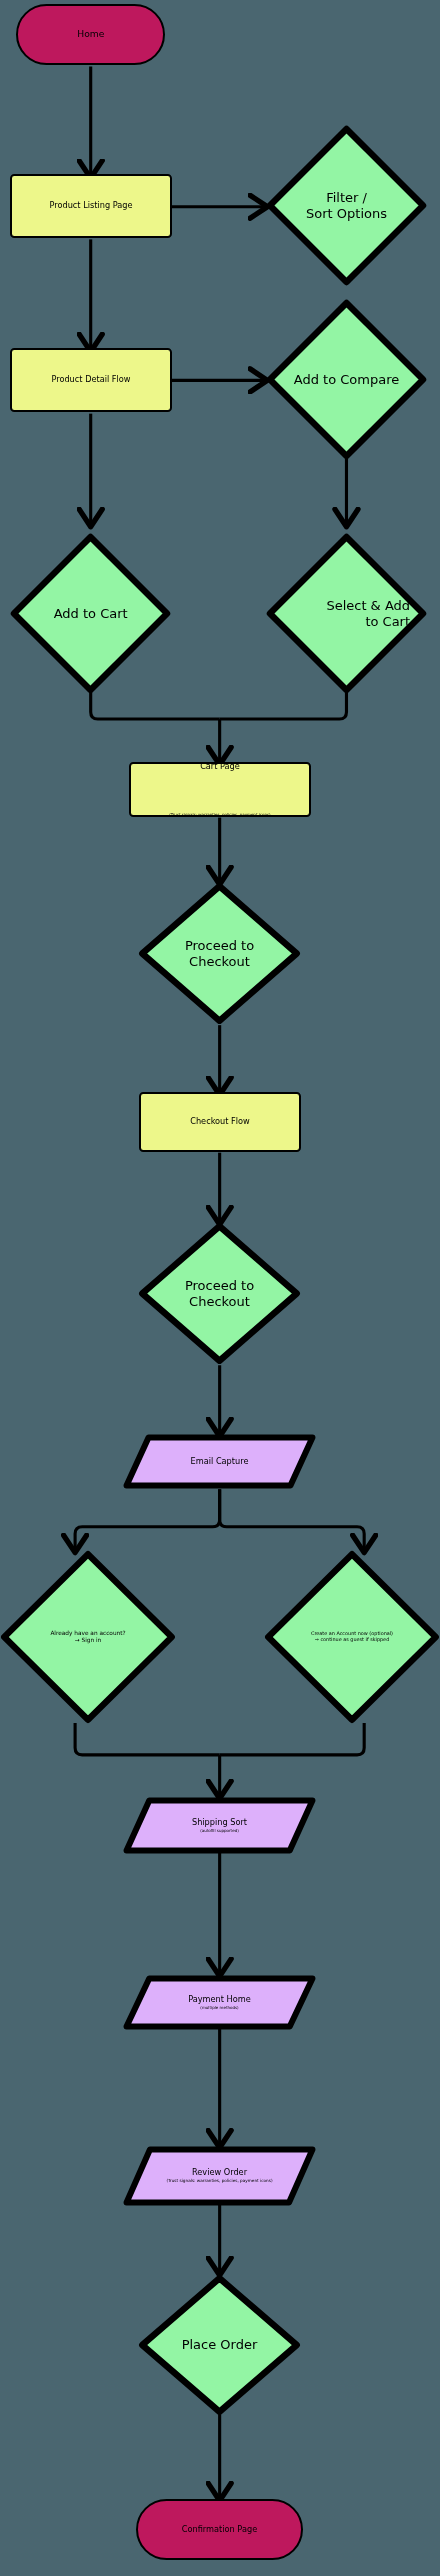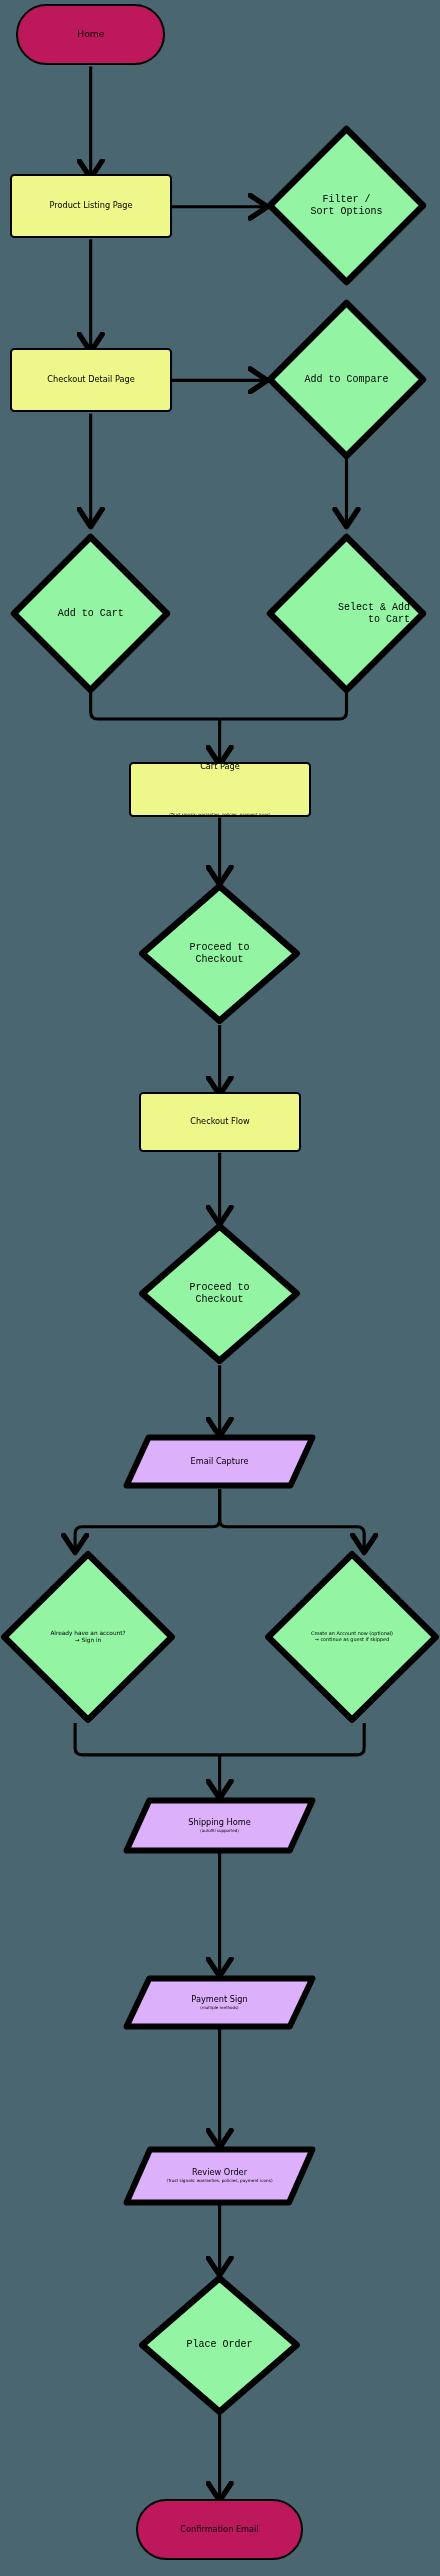--- a/index.html
+++ b/index.html
@@ -90,21 +90,21 @@
     z-index: 0;
   }
   .shape-data .txtwrap {
     position: relative;
     z-index: 1;
     width: 86%;
   }
 
   .t-lg  { font-size: 9.2px; }
   .t-md  { font-size: 8.2px; }
-  .t-sm  { font-size: 10px; font-family: Liberation Mono, monospace; }
+  .t-sm  { font-size: 13px; }
   .t-xs  { font-size: 4px; }
   .t-xxs { font-size: 3.7px; }
 </style>
 </head>
 <body>
 
 <div id="flow-canvas">
 
   <svg class="edges" viewBox="0 0 621 3632" xmlns="http://www.w3.org/2000/svg">
     <defs>
@@ -170,21 +170,21 @@
     <svg class="diamond-bg" viewBox="0 0 230 230" preserveAspectRatio="none">
       <polygon points="115,7 223,115 115,223 7,115" fill="#93f5a4" stroke="#000" stroke-width="9" stroke-linejoin="round"></polygon>
     </svg>
     <div class="txtwrap">
       <span class="label">Filter /
 Sort Options</span>
     </div>
   </div>
 
   <div class="node shape-process t-md" style="left:10px; top:348px; width:162px; height:64px;">
-    <span class="label">Checkout Detail Page</span>
+    <span class="label">Product Detail Flow</span>
   </div>
 
   <div class="node shape-decision t-sm" style="left:265px; top:298px; width:163px; height:163px;">
     <svg class="diamond-bg" viewBox="0 0 230 230" preserveAspectRatio="none">
       <polygon points="115,7 223,115 115,223 7,115" fill="#93f5a4" stroke="#000" stroke-width="9" stroke-linejoin="round"></polygon>
     </svg>
     <div class="txtwrap" style="width:92%;">
       <span class="label">Add to Compare</span>
     </div>
   </div>
@@ -264,31 +264,31 @@
       <span class="label" style="font-size:4.9px;">Create an Account now (optional)
 → continue as guest if skipped</span>
     </div>
   </div>
 
   <div class="node shape-data" style="left:123px; top:1797px; width:193px; height:57px;">
     <svg class="para-bg" viewBox="0 0 272 80" preserveAspectRatio="none">
       <polygon points="37,5 267,5 235,75 5,75" fill="#ddb0fb" stroke="#000" stroke-width="8.5" stroke-linejoin="round"></polygon>
     </svg>
     <div class="txtwrap">
-      <span class="label t-md">Shipping Home</span>
+      <span class="label t-md">Shipping Sort</span>
       <span class="sub t-xs">(autofill supported)</span>
     </div>
   </div>
 
   <div class="node shape-data" style="left:123px; top:1975px; width:193px; height:55px;">
     <svg class="para-bg" viewBox="0 0 272 78" preserveAspectRatio="none">
       <polygon points="37,5 267,5 235,73 5,73" fill="#ddb0fb" stroke="#000" stroke-width="8.5" stroke-linejoin="round"></polygon>
     </svg>
     <div class="txtwrap">
-      <span class="label t-md">Payment Sign</span>
+      <span class="label t-md">Payment Home</span>
       <span class="sub t-xs">(multiple methods)</span>
     </div>
   </div>
 
   <div class="node shape-data" style="left:123px; top:2146px; width:193px; height:60px;">
     <svg class="para-bg" viewBox="0 0 272 84" preserveAspectRatio="none">
       <polygon points="38,5 267,5 234,79 5,79" fill="#ddb0fb" stroke="#000" stroke-width="8.5" stroke-linejoin="round"></polygon>
     </svg>
     <div class="txtwrap" style="width:96%;">
       <span class="label t-md">Review Order</span>
@@ -299,17 +299,17 @@
   <div class="node shape-decision t-sm" style="left:138px; top:2274px; width:163px; height:142px;justify-content:center;">
     <svg class="diamond-bg" viewBox="0 0 230 200" preserveAspectRatio="none">
       <polygon points="115,6 224,100 115,194 6,100" fill="#93f5a4" stroke="#000" stroke-width="9" stroke-linejoin="round"></polygon>
     </svg>
     <div class="txtwrap">
       <span class="label">Place Order</span>
     </div>
   </div>
 
   <div class="node shape-terminator t-md" style="left:136px; top:2499px; width:167px; height:61px;">
-    <span class="label">Confirmation Email</span>
+    <span class="label">Confirmation Page</span>
   </div>
 
 </div>
 
 
 </body></html>

